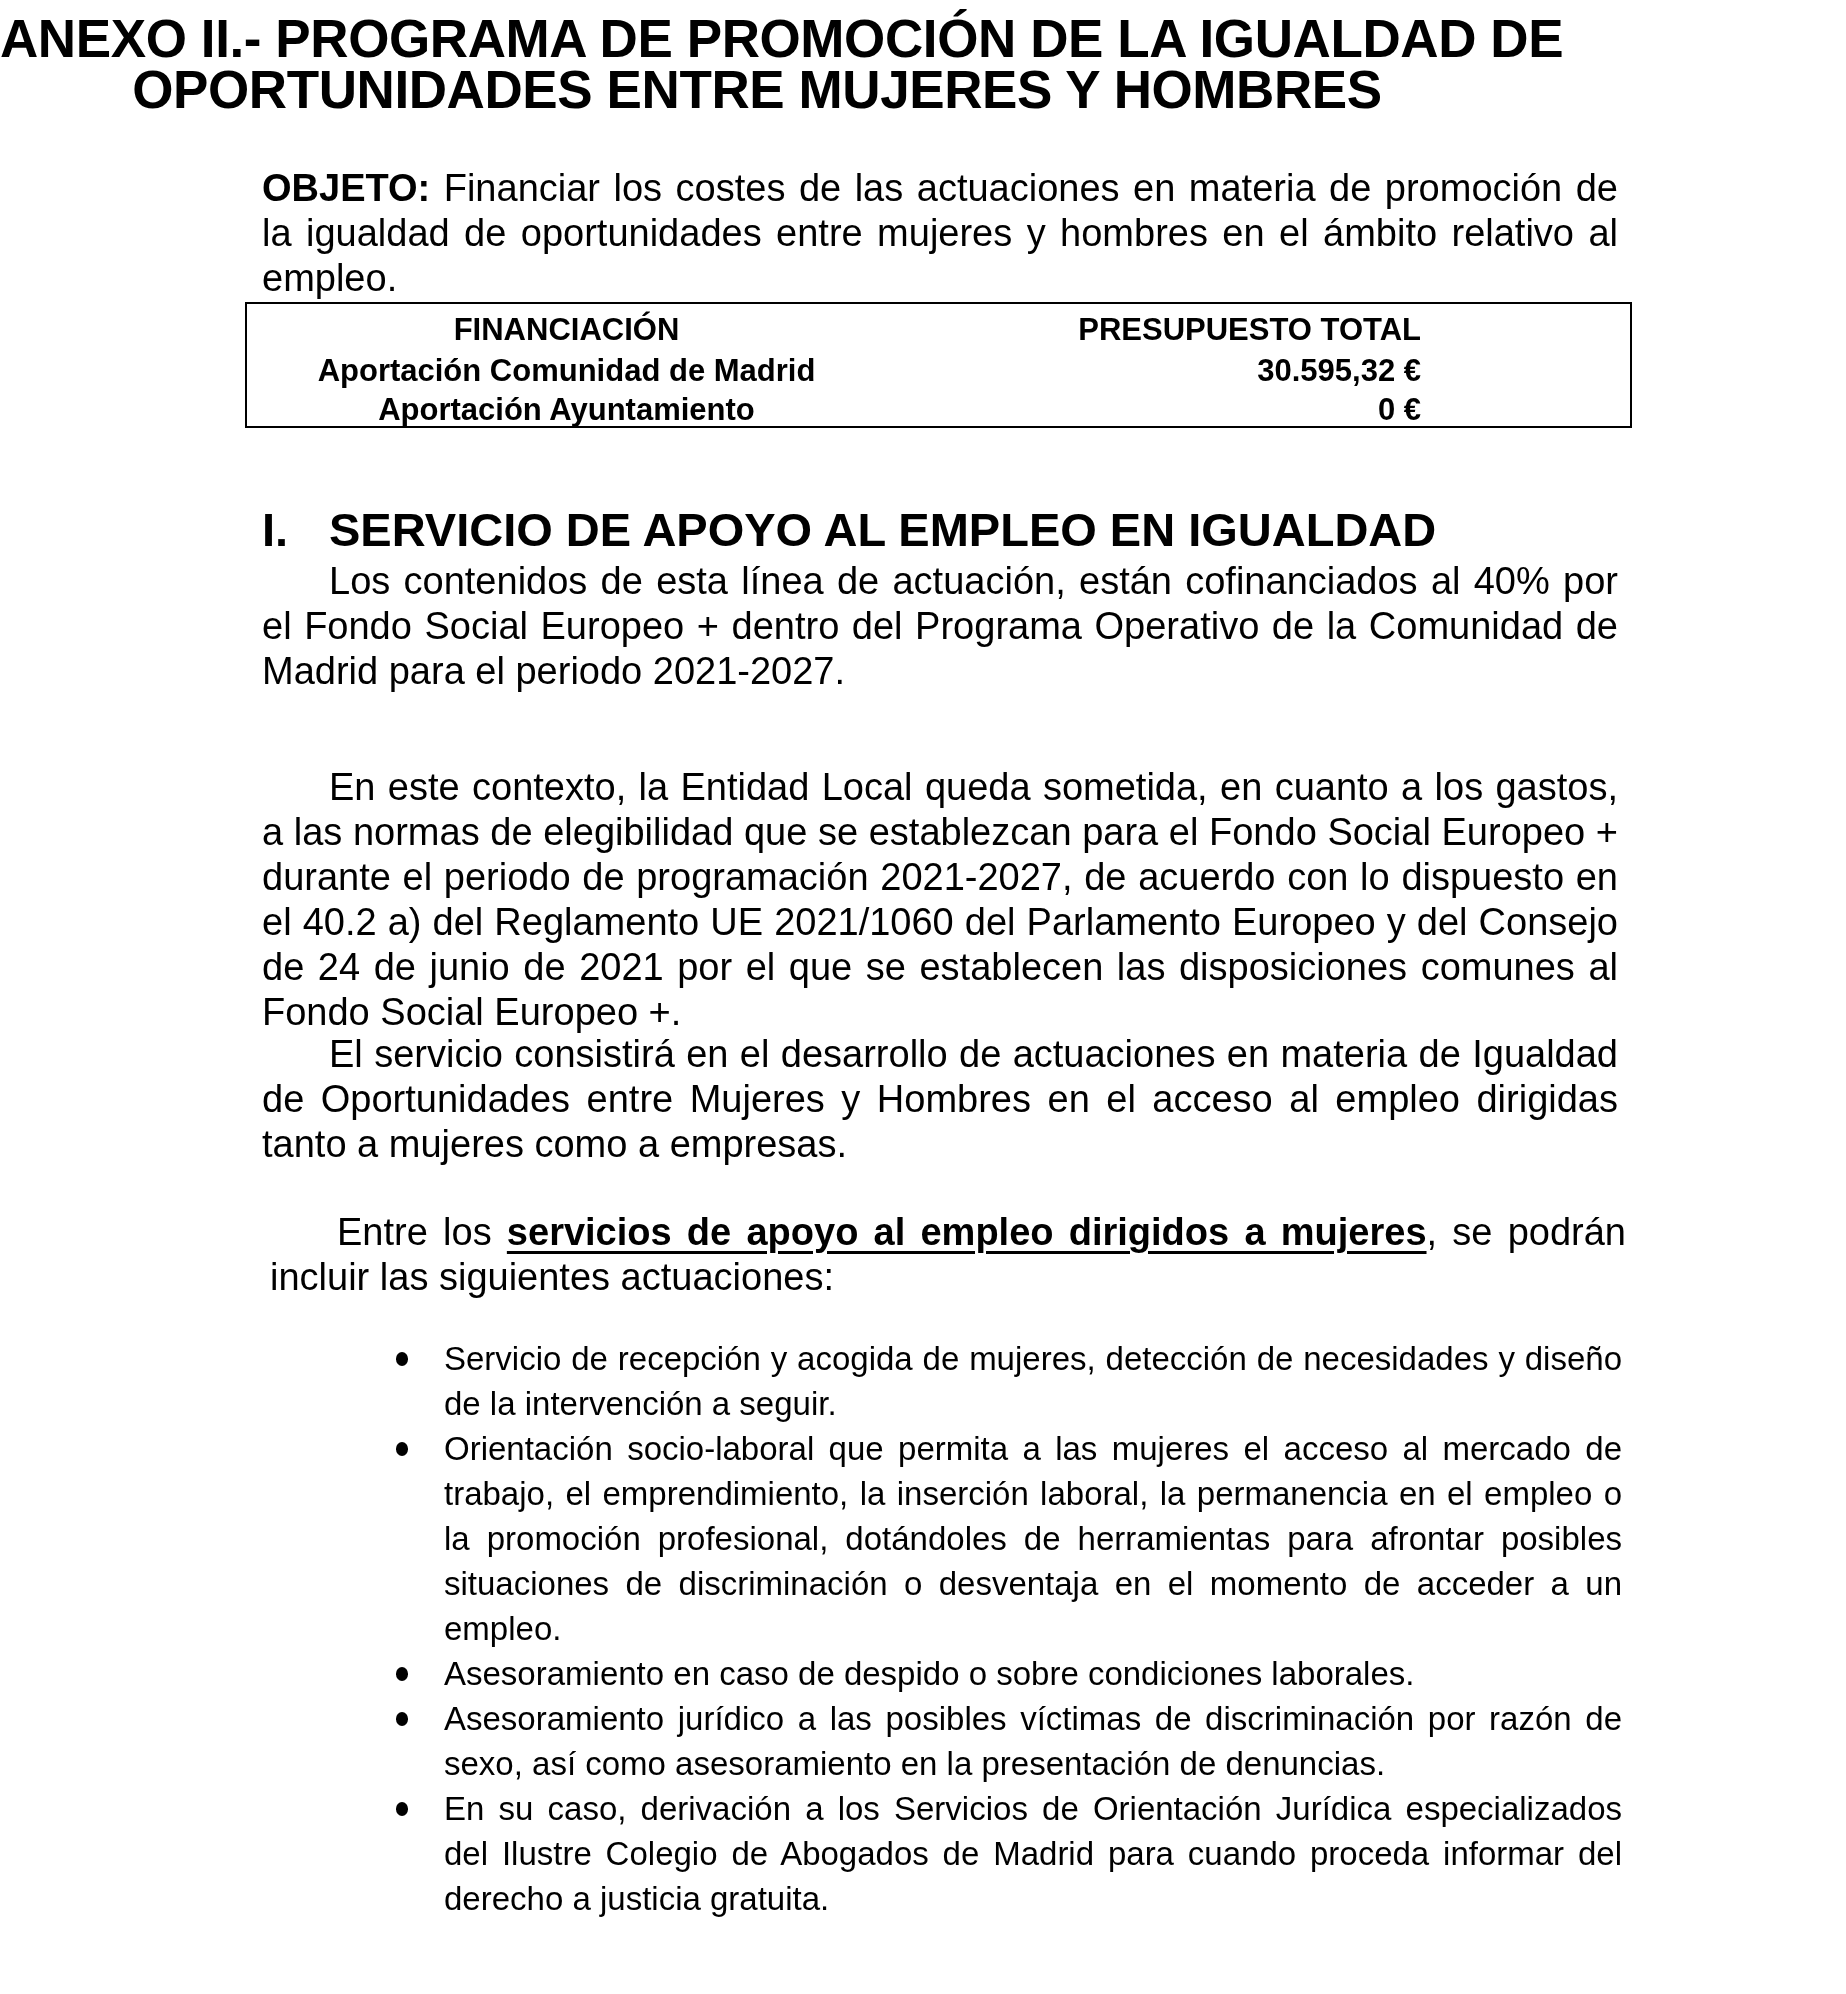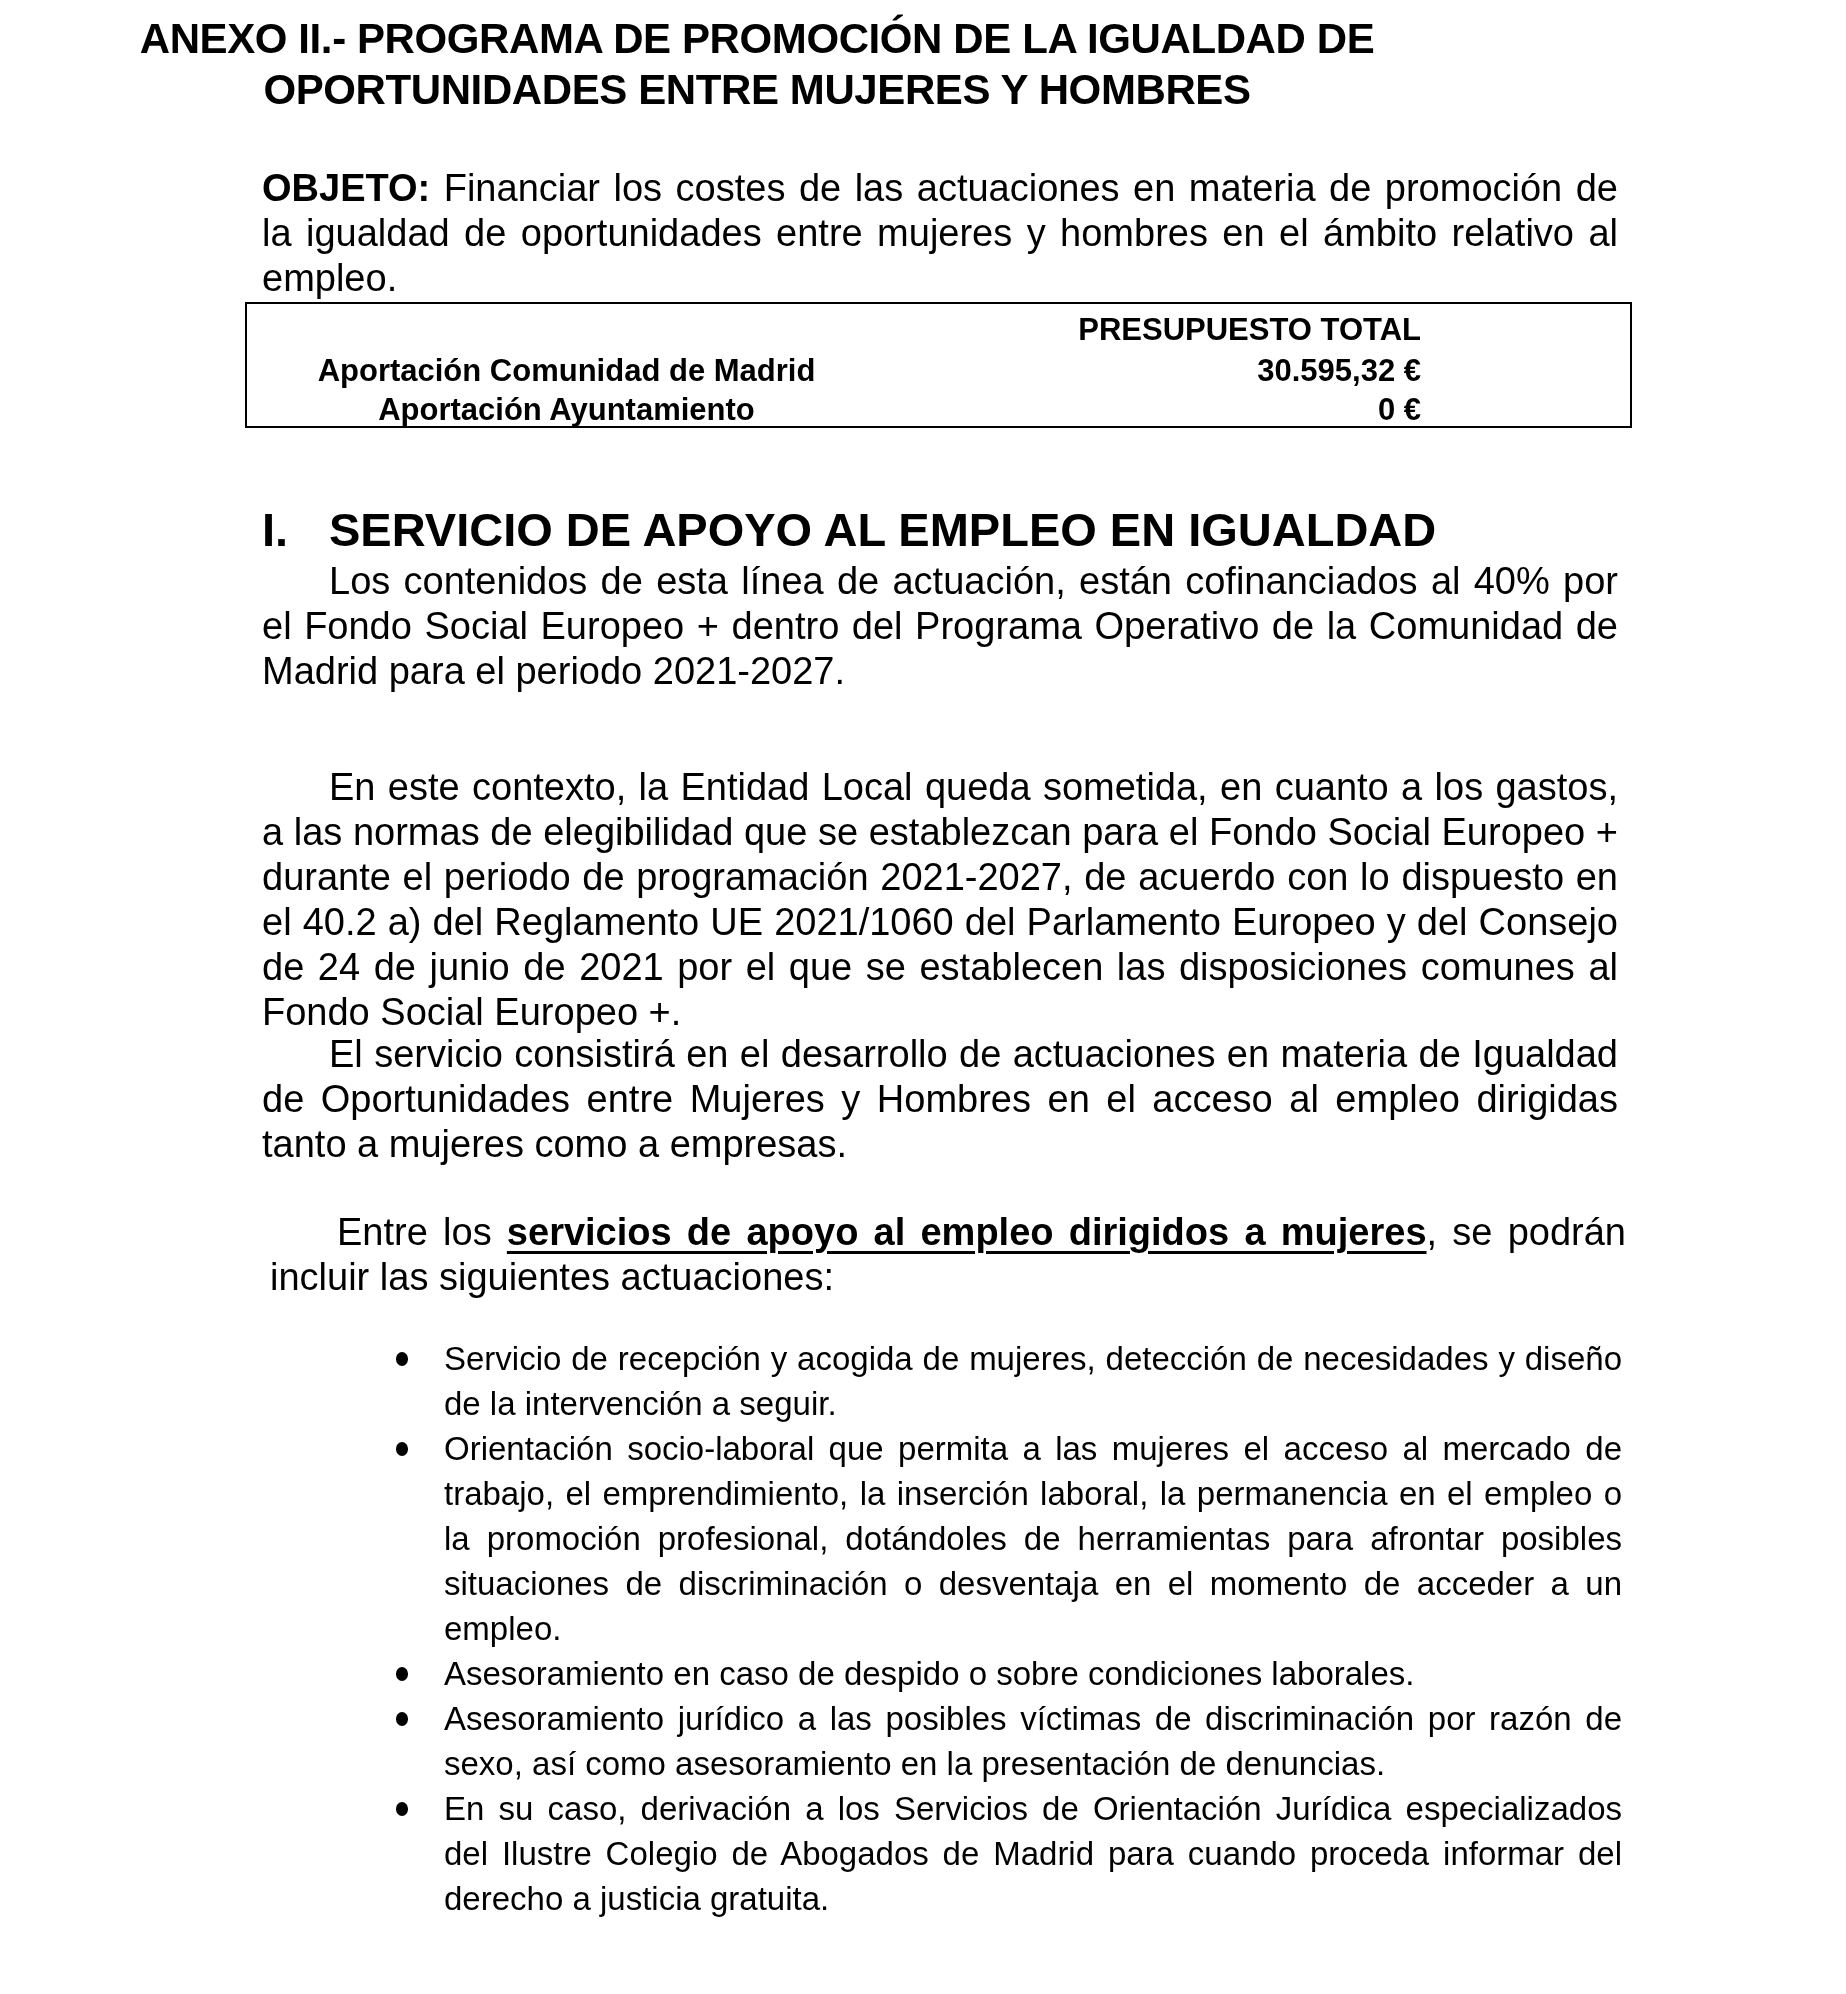--- a/index.html
+++ b/index.html
@@ -1,20 +1,20 @@
 <!DOCTYPE html>
 <html style="font-size:12px"><head>
 <meta charset="utf-8">
 <style>
   html, body { margin: 0; padding: 0; background: #ffffff; }
   body { width: 1846px; height: 1995px; position: relative; overflow: hidden;
          font-family: "Liberation Sans", "DejaVu Sans", sans-serif; color: #000; }
   .page { position: absolute; left: 0; top: 0; width: 1846px; height: 1995px; }
   .title { position: absolute; left: 0; width: 1514px; top: 13.4px; text-align: center;
-           font-weight: bold; font-size: 42px; line-height: 51px; letter-spacing: -0.4px; }
+           font-weight: bold; font-size: 53px; line-height: 51px; letter-spacing: -0.4px; }
   .title div { white-space: nowrap; }
   .block { position: absolute; left: 262px; width: 1356px; font-size: 38px; line-height: 45px;
            text-align: justify; }
   .block p { margin: 0; text-indent: 67px; }
   .objeto { top: 166px; }
   .objeto p { text-indent: 0; }
   .objeto b { font-weight: bold; }
   .fin-table { position: absolute; left: 245px; top: 302px; width: 1387px; height: 126px;
                border: 2.2px solid #000; box-sizing: border-box; }
   .fin-row { position: absolute; left: 0; width: 100%; height: 42px; font-size: 31px; font-weight: bold; line-height: 42px; }
@@ -43,20 +43,21 @@
     <div>ANEXO II.- PROGRAMA DE PROMOCIÓN DE LA IGUALDAD DE</div>
     <div>OPORTUNIDADES ENTRE MUJERES Y HOMBRES</div>
   </div>
 
   <div class="block objeto">
     <p><b>OBJETO:</b><span> Financiar los costes de las actuaciones en materia de promoción de la igualdad de oportunidades entre mujeres y hombres en el ámbito relativo al empleo.</span></p>
   </div>
 
   <div class="fin-table">
     <div class="fin-row r0">
+      <span class="c1">FINANCIACIÓN</span>
       <span class="c2">PRESUPUESTO TOTAL</span>
     </div>
     <div class="fin-row r1">
       <span class="c1">Aportación Comunidad de Madrid</span>
       <span class="c2">30.595,32 €</span>
     </div>
     <div class="fin-row r2">
       <span class="c1">Aportación Ayuntamiento</span>
       <span class="c2">0 €</span>
     </div>

